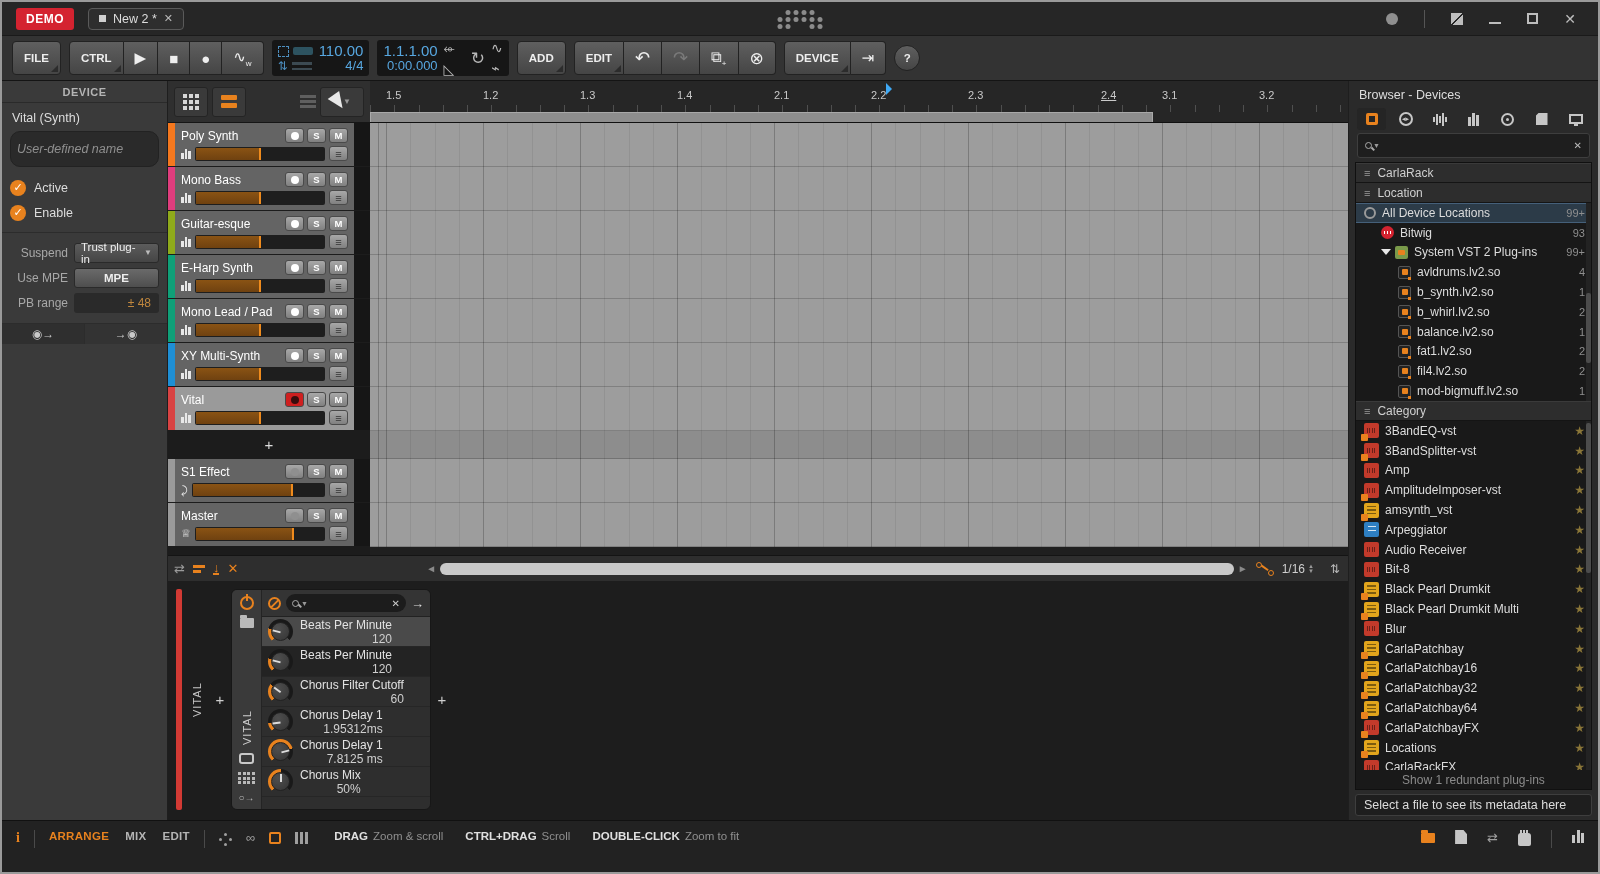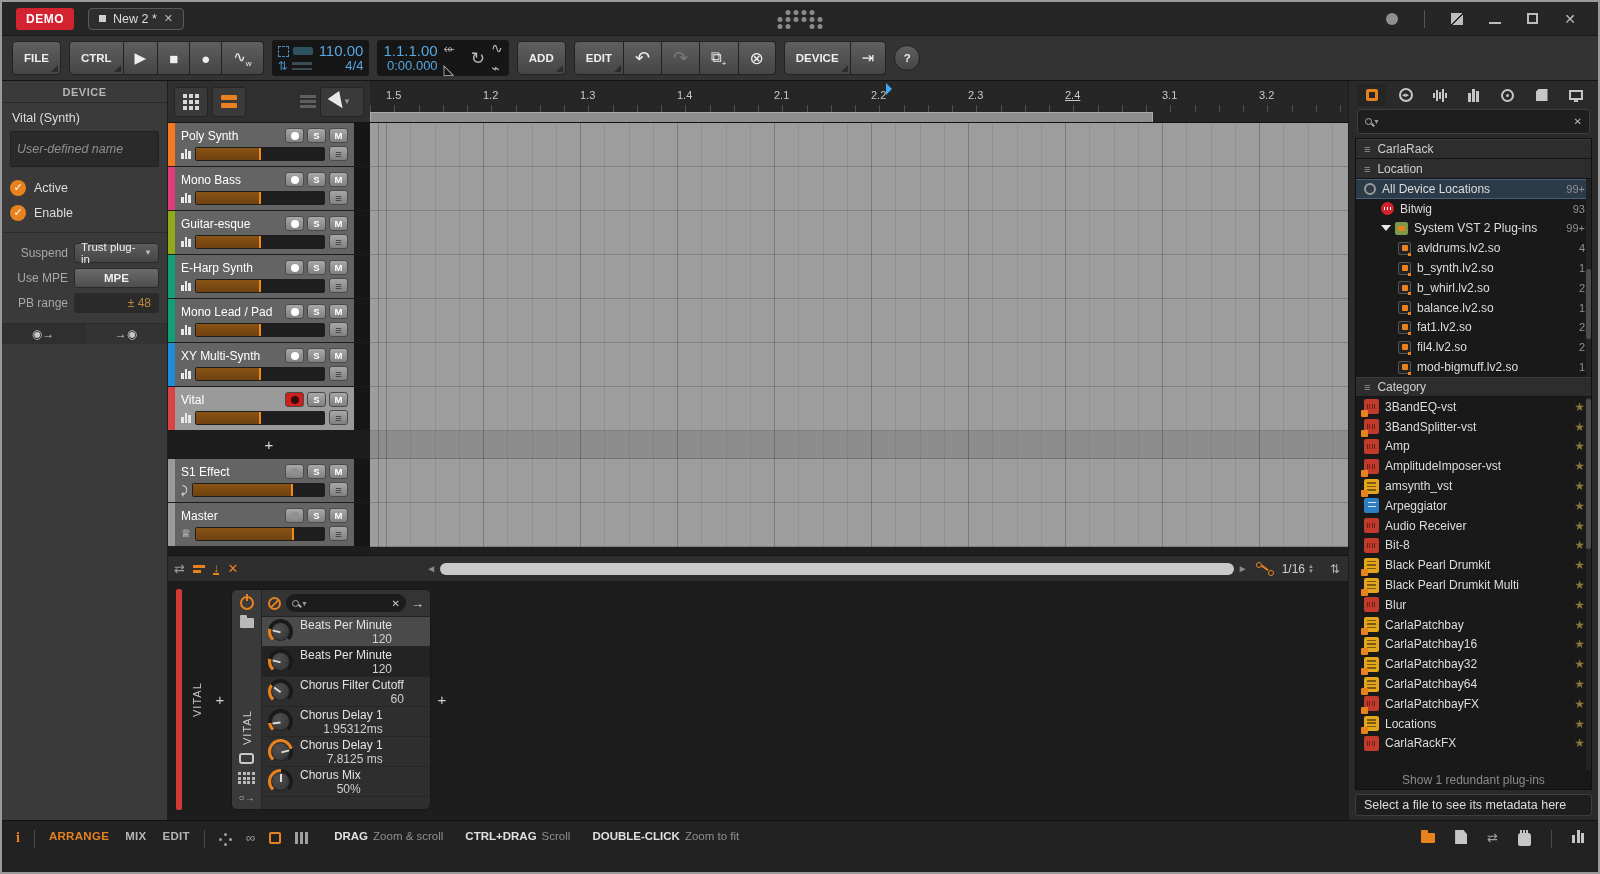--- a/index.html
+++ b/index.html
@@ -50,21 +50,21 @@
   
   .content{flex:1;display:flex;min-height:0;}
   .leftcol{width:166px;background:#3a3a3a;flex:none;border-right:1px solid #1e1e1e;display:flex;flex-direction:column;}
   .centercol{flex:1;display:flex;flex-direction:column;min-width:0;background:#262626;}
   .rightcol{width:250px;flex:none;background:#2a2a2a;border-left:1px solid #1e1e1e;display:flex;flex-direction:column;}
 
   
   .insp-h{height:22px;background:#3a3a3a;border-bottom:1px solid #2a2a2a;color:#b5b5b5;font-size:11px;font-weight:bold;display:flex;align-items:center;justify-content:center;letter-spacing:.5px;}
   .insp{padding:6px 8px 0 8px;font-size:12.5px;color:#ddd;}
   .insp-name{padding:2px 2px 6px 2px;}
-  .insp-input{background:#2a2a2a;border:1px solid #222;border-radius:2px;color:#8f8f8f;font-style:italic;height:36px;display:flex;align-items:center;padding:16px 6px;margin-bottom:8px;}
+  .insp-input{background:#2a2a2a;border:1px solid #222;border-radius:10px;color:#8f8f8f;font-style:italic;height:36px;display:flex;align-items:center;padding:16px 6px;margin-bottom:8px;}
   .chkrow{display:flex;align-items:center;gap:8px;height:25px;}
   .chk{width:16px;height:16px;border-radius:50%;background:#e8821e;color:#fff;font-size:11px;display:flex;align-items:center;justify-content:center;font-weight:bold;}
   .insp-div{border-top:1px solid #2c2c2c;margin:7px -8px 7px -8px;}
   .prow{display:flex;align-items:center;height:25px;gap:6px;}
   .plabel{width:58px;text-align:right;color:#a8a8a8;font-size:12px;flex:none;}
   .pselect{flex:1;background:linear-gradient(#5c5c5c,#454545);border:1px solid #2a2a2a;border-radius:3px;height:20px;display:flex;align-items:center;justify-content:space-between;padding:0 6px;font-size:11.5px;color:#eee;}
   .pselect .caret{font-size:8px;color:#bbb;}
   .pbtn{flex:1;background:linear-gradient(#6a6a6a,#4e4e4e);border:1px solid #2a2a2a;border-radius:3px;height:20px;display:flex;align-items:center;justify-content:center;font-size:11.5px;color:#eee;font-weight:bold;}
   .pfield{flex:1;background:#2a2a2a;border-radius:3px;height:20px;display:flex;align-items:center;justify-content:flex-end;padding:0 8px;font-size:12px;color:#c0873e;}
   .insp-foot{display:flex;border-top:1px solid #2c2c2c;margin:8px -8px 0 -8px;background:#333;}
@@ -448,21 +448,21 @@
           <div class="ruler">
             <div>
 
             <span class="rlabel" style="left: 16px;">1.5</span>
                 <span class="rlabel" style="left: 113px;">1.2</span>
                 <span class="rlabel" style="left: 210px;">1.3</span>
                 <span class="rlabel" style="left: 307px;">1.4</span>
                 <span class="rlabel" style="left: 404px;">2.1</span>
                 <span class="rlabel" style="left: 501px;">2.2</span>
                 <span class="rlabel" style="left: 598px;">2.3</span>
-                <span class="rlabel" style="left: 695px; text-decoration: underline;">2.4</span>
+                <span class="rlabel" style="left: 731px; text-decoration: underline;">2.4</span>
                 <span class="rlabel" style="left: 792px;">3.1</span>
                 <span class="rlabel" style="left: 889px;">3.2</span>
               </div>
             <div class="rticks"></div>
             <div class="zoombar"></div>
             <div class="playmark"></div>
           </div>
         </div>
         <div class="arr-body">
           <div class="trkcol">
@@ -841,20 +841,21 @@
                 </span>
               </div>
               </div>
           </div>
         </div>
         <div class="addside">+</div>
       </div>
     </div>
 
     <div class="rightcol">
+      <div class="br-title">Browser - Devices</div>
       <div class="br-icons">
         <span class="bico active">
             <span class="ic-square"></span>
           </span>
         <span class="bico">
             <span class="ic-circle">◂▸</span>
           </span>
         <span class="bico">
             <span class="ic-wave">
               <i></i>

